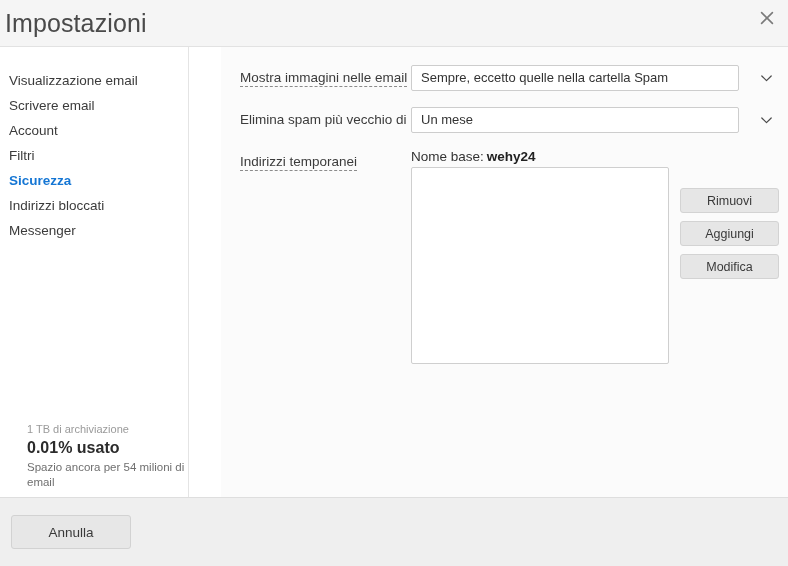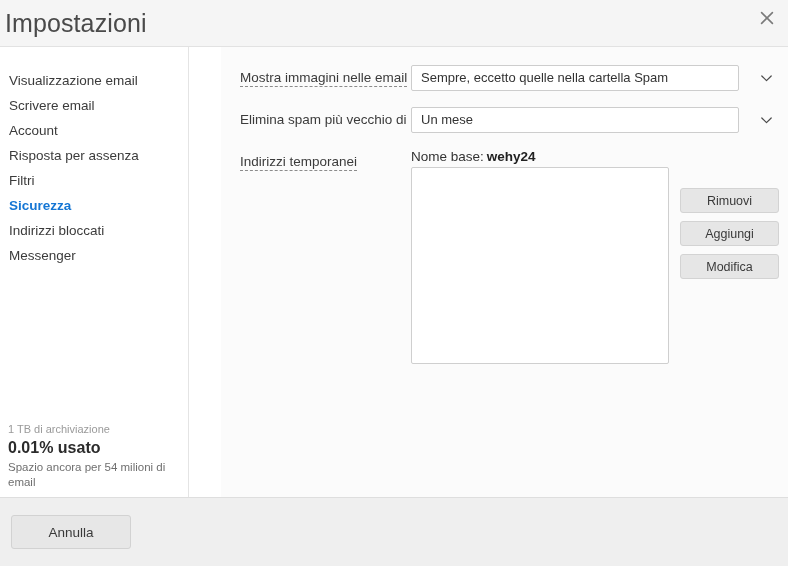--- a/index.html
+++ b/index.html
@@ -90,21 +90,21 @@
     cursor: pointer;
     white-space: nowrap;
   }
   .sidebar-item.active {
     color: #1576d4;
     font-weight: bold;
   }
 
   #storage-info {
     position: absolute;
-    left: 8px;
+    left: 27px;
     bottom: 8px;
     line-height: 1.25;
   }
   #storage-quota {
     font-size: 11px;
     color: #9a9a9a;
     margin-bottom: 2px;
   }
   #storage-used {
     font-size: 16px;
@@ -278,21 +278,20 @@
     </button>
   </div>
 
   <div id="body-area">
 
     <div id="sidebar">
       <div id="sidebar-nav">
         <div class="sidebar-item">Visualizzazione email</div>
         <div class="sidebar-item">Scrivere email</div>
         <div class="sidebar-item">Account</div>
-        <div class="sidebar-item">Risposta per assenza</div>
         <div class="sidebar-item">Filtri</div>
         <div class="sidebar-item active">Sicurezza</div>
         <div class="sidebar-item">Indirizzi bloccati</div>
         <div class="sidebar-item">Messenger</div>
       </div>
 
       <div id="storage-info">
         <div id="storage-quota">1 TB di archiviazione</div>
         <div id="storage-used">0.01% usato</div>
         <div id="storage-remaining">Spazio ancora per 54 milioni di email</div>

